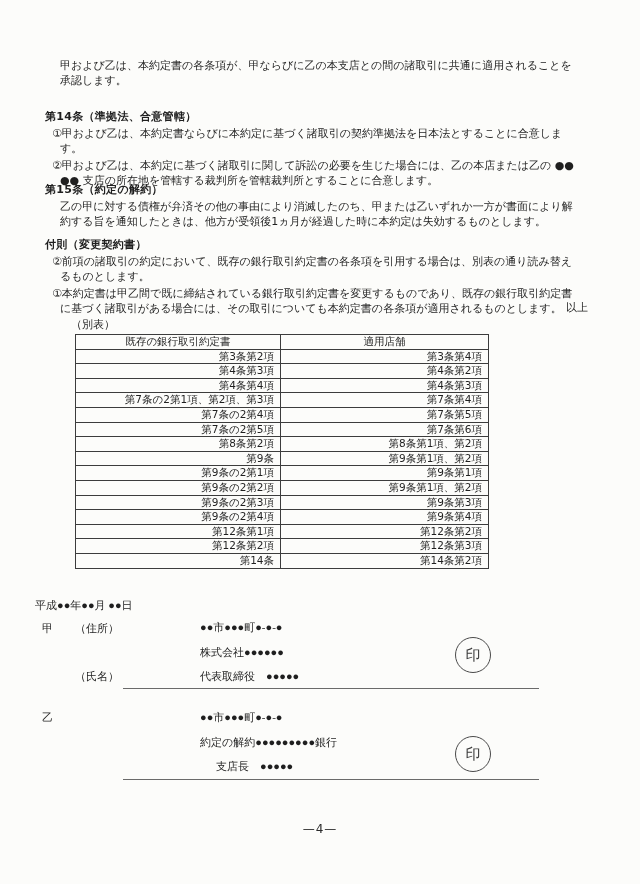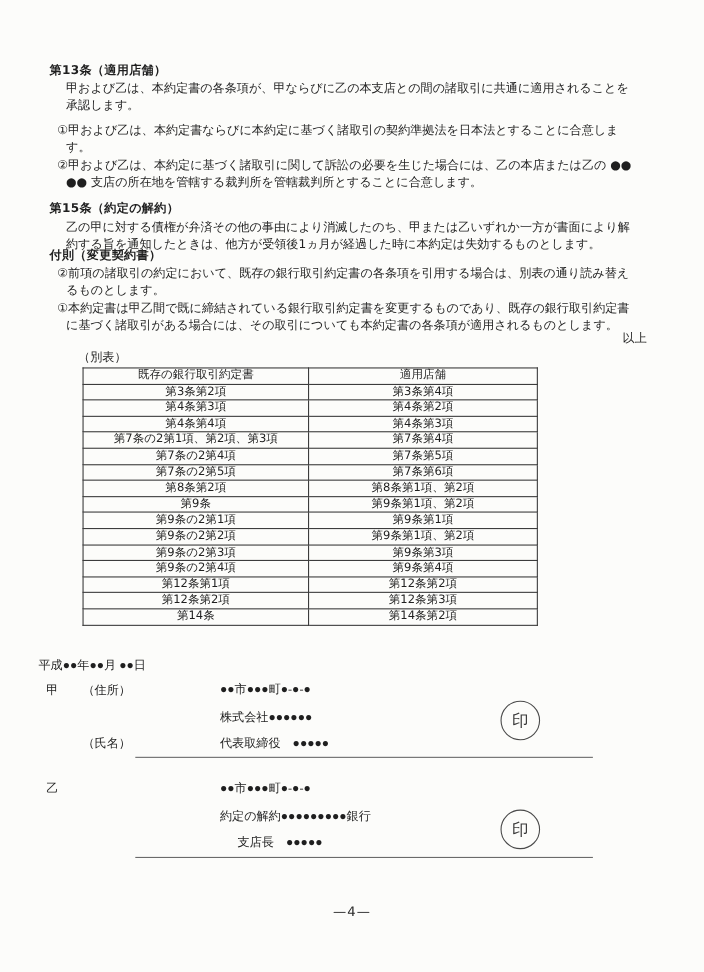--- a/index.html
+++ b/index.html
@@ -36,21 +36,21 @@
     border-collapse:collapse;table-layout:fixed;
     font-size:10.5px;
   }
   table.mapping td,table.mapping th{
     border:1px solid #3c3c3c;
     height:13.6px;line-height:13.6px;
     padding:0 6px;font-weight:normal;
     white-space:nowrap;overflow:hidden;
   }
   table.mapping th{text-align:center;}
-  table.mapping td{text-align:center;}
+  table.mapping td{text-align:right;}
   table.mapping{border:1.5px solid #2e2e2e;}
   col.c1{width:205px;} col.c2{width:208px;}
   .abs{position:absolute;font-size:11px;line-height:15px;white-space:pre;font-family:Liberation Serif, serif;}
   .seal{
     position:absolute;width:34px;height:34px;
     border:1.3px solid #4a4a4a;border-radius:50%;
     display:flex;align-items:center;justify-content:center;
     font-size:15px;color:#3b3b3b;
   }
   .sig-line{
@@ -60,35 +60,35 @@
     position:absolute;top:822px;left:0;width:640px;
     text-align:center;font-size:12px;color:#2a2a2a;letter-spacing:1px;
   }
 </style>
 </head>
 <body>
 
 <div class="page">
 
   <section class="article" style="top:56px">
-    <h3>第13条（適用店舗）</h3>
     <p>甲および乙は、本約定書の各条項が、甲ならびに乙の本支店との間の諸取引に共通に適用されることを承認します。</p>
   </section>
 
   <section class="article" style="top:109px">
+    <h3>第14条（準拠法、合意管轄）</h3>
     <p class="numbered">①甲および乙は、本約定書ならびに本約定に基づく諸取引の契約準拠法を日本法とすることに合意します。</p>
     <p class="numbered">②甲および乙は、本約定に基づく諸取引に関して訴訟の必要を生じた場合には、乙の本店または乙の ●●●● 支店の所在地を管轄する裁判所を管轄裁判所とすることに合意します。</p>
   </section>
 
   <section class="article" style="top:182px">
     <h3>第15条（約定の解約）</h3>
     <p>乙の甲に対する債権が弁済その他の事由により消滅したのち、甲または乙いずれか一方が書面により解約する旨を通知したときは、他方が受領後1ヵ月が経過した時に本約定は失効するものとします。</p>
   </section>
 
-  <section class="article" style="top:224px">
+  <section class="article" style="top:237px">
     <h3>付則（変更契約書）</h3>
     <p class="numbered">②前項の諸取引の約定において、既存の銀行取引約定書の各条項を引用する場合は、別表の通り読み替えるものとします。</p>
     <p class="numbered">①本約定書は甲乙間で既に締結されている銀行取引約定書を変更するものであり、既存の銀行取引約定書に基づく諸取引がある場合には、その取引についても本約定書の各条項が適用されるものとします。</p>
   </section>
 
   <div class="closing">以上</div>
 
   <div class="appendix-label">（別表）</div>
 
   <table class="mapping">

